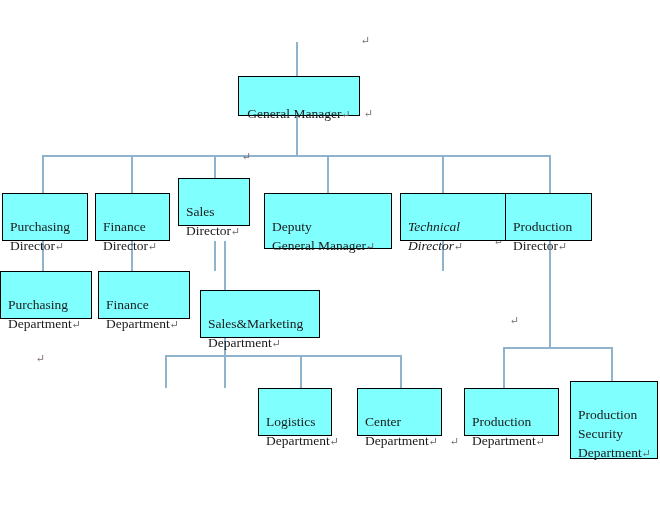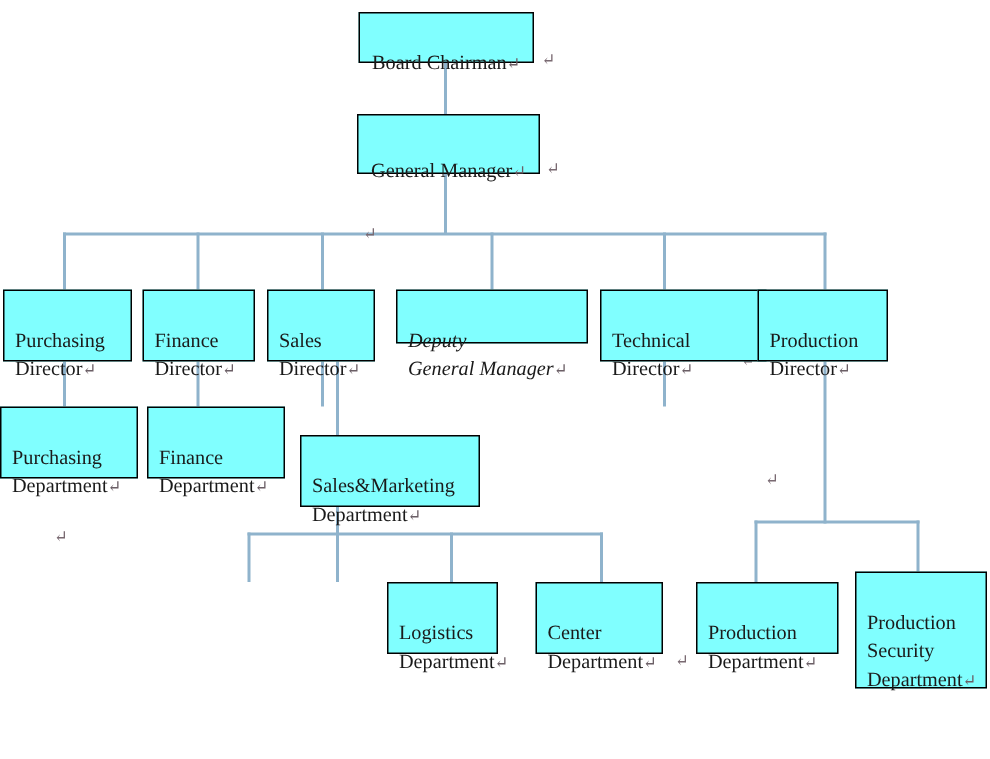--- a/index.html
+++ b/index.html
@@ -75,49 +75,46 @@
   <div class="line hline" style="left:165px; top:355px; width:237px;"></div>
   <div class="line vline" style="left:165px; top:355px; height:33px;"></div>
   <div class="line vline" style="left:300px; top:355px; height:33px;"></div>
   <div class="line vline" style="left:400px; top:355px; height:33px;"></div>
 
   <div class="line vline" style="left:549px; top:241px; height:108px;"></div>
   <div class="line hline" style="left:503px; top:347px; width:110px;"></div>
   <div class="line vline" style="left:503px; top:347px; height:41px;"></div>
   <div class="line vline" style="left:611px; top:347px; height:34px;"></div>
 
-  <div class="node" style="left:239px; top:8px; width:117px; height:34px; text-align:center;">
-    <span>Board Chairman</span><span class="pilcrow">↵</span>
-  </div>
 
   <div class="node" style="left:238px; top:76px; width:122px; height:40px; text-align:center; padding-top:8px;">
     <span>General Manager</span><span class="pilcrow">↵</span>
   </div>
 
   <div class="node" style="left:2px; top:193px; width:86px; height:48px;">
     <span>Purchasing
 Director</span><span class="pilcrow">↵</span>
   </div>
 
   <div class="node" style="left:95px; top:193px; width:75px; height:48px;">
     <span>Finance
 Director</span><span class="pilcrow">↵</span>
   </div>
 
-  <div class="node" style="left:178px; top:193px; width:72px; height:48px;">
+  <div class="node" style="left:178px; top:178px; width:72px; height:48px;">
     <span>Sales
 Director</span><span class="pilcrow">↵</span>
   </div>
 
-  <div class="node" style="left:264px; top:193px; width:128px; height:36px;font-style:italic;">
+  <div class="node" style="left:264px; top:193px; width:128px; height:56px;">
     <span>Deputy
 General Manager</span><span class="pilcrow">↵</span>
   </div>
 
-  <div class="node" style="left:400px; top:193px; width:111px; height:48px;">
+  <div class="node" style="left:400px; top:193px; width:111px; height:48px;font-style:italic;">
     <span>Technical
 Director</span><span class="pilcrow">↵</span>
   </div>
 
   <div class="node" style="left:505px; top:193px; width:87px; height:48px;">
     <span>Production
 Director</span><span class="pilcrow">↵</span>
   </div>
 
   <div class="node" style="left:0px; top:271px; width:92px; height:48px;">

